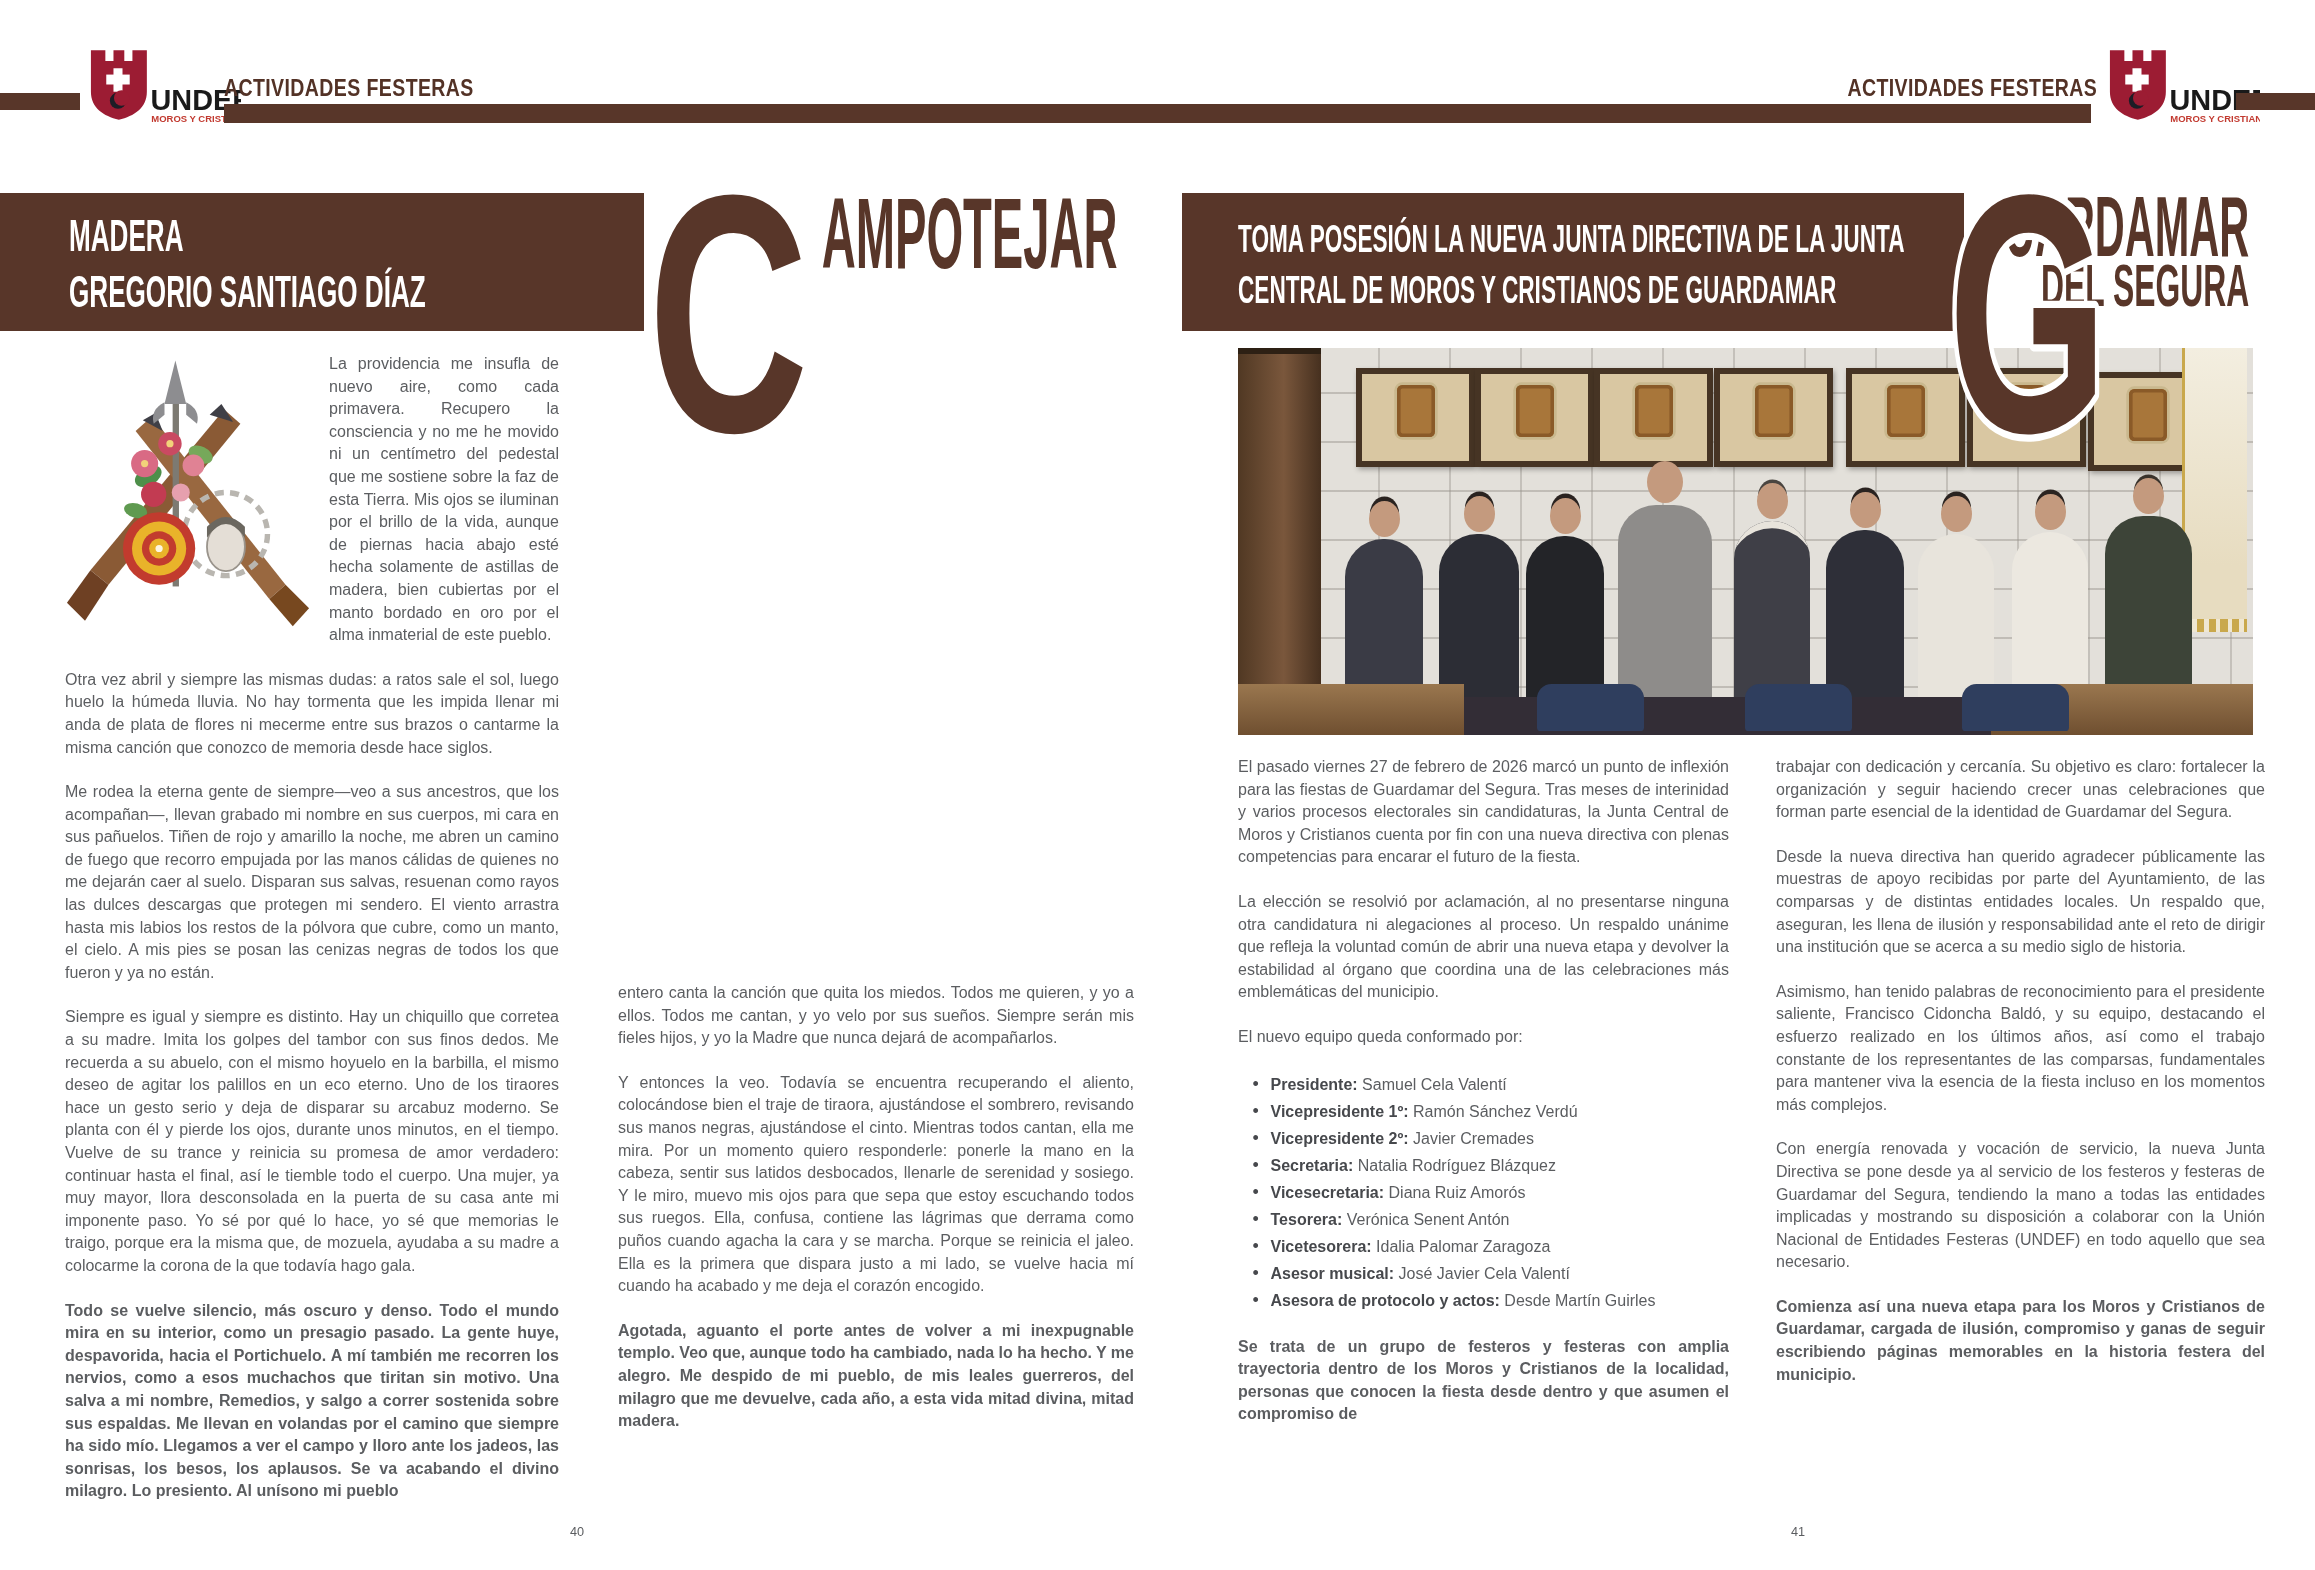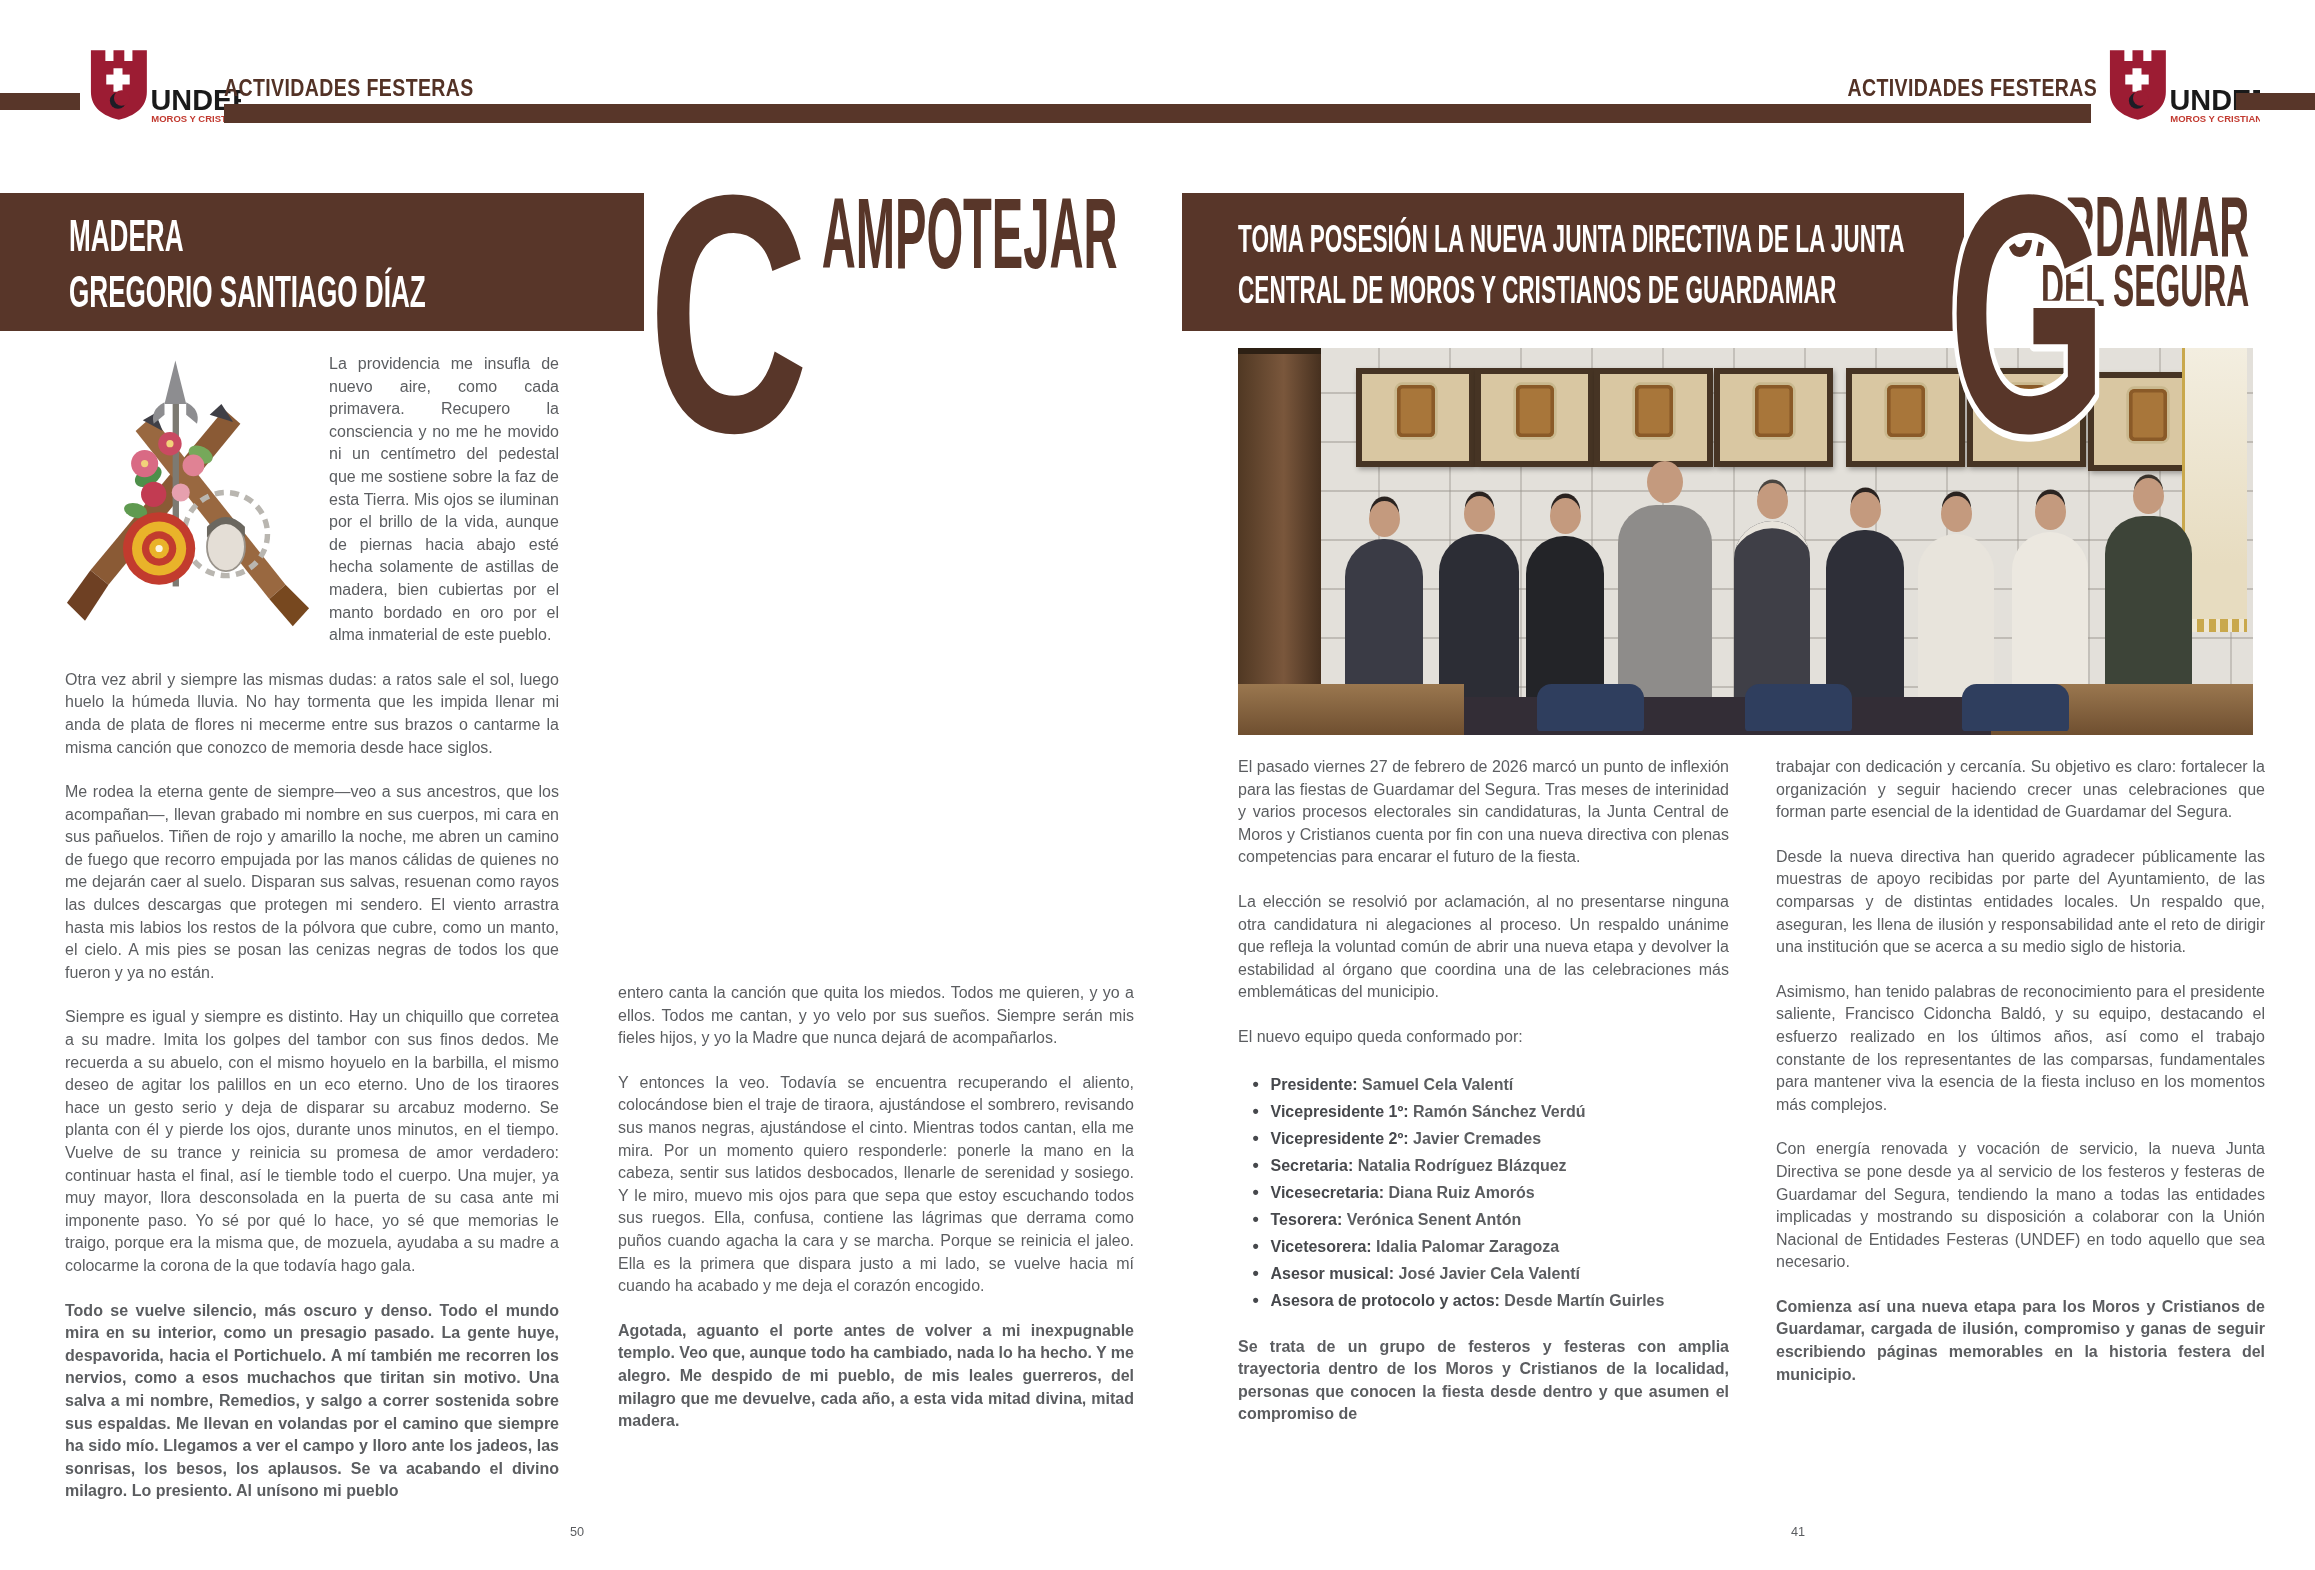--- a/index.html
+++ b/index.html
@@ -15,21 +15,21 @@
   
   .title-bar{background:#583629;box-sizing:border-box;}
   .bar-line{color:#fff;font-weight:bold;white-space:nowrap;transform:scaleX(.58);
             transform-origin:0 50%;}
   .bar-line.big{font-size:45px;line-height:56px;}
   .bar-line.med{font-size:39px;line-height:51px;}
   
   .col{position:absolute;color:#5b5d60;font-size:16px;line-height:22.6px;text-align:justify;}
   .col p{margin:0 0 22px 0;}
   .col p:last-child{margin-bottom:0;font-weight:bold;}
-  ul.board{margin:0 0 22px 0;padding:0 0 0 14.5px;list-style:none;text-align:left;font-weight:bold;}
+  ul.board{margin:0 0 22px 0;padding:0 0 0 14.5px;list-style:none;text-align:left;}
   ul.board li{position:relative;padding-left:18px;line-height:27px;}
   ul.board li::before{content:"\2022";position:absolute;left:0;top:0;color:#46484c;font-size:18px;}
   ul.board b{color:#46484c;}
   .pgnum{font-size:12.7px;color:#5b5d60;}
   
   .illus{float:left;width:246px;height:271px;margin:3.6px 18px 5.4px 0;}
   
   .lphoto{left:618px;top:348px;width:516px;height:622px;overflow:hidden;z-index:1;
           background:radial-gradient(circle at 35% 18%, #41345c 0%, #241f35 28%, #15111d 58%, #1d140f 100%);}
   .lp-glow{position:absolute;left:100px;top:18px;width:199px;height:217px;border-radius:50%;
@@ -170,21 +170,21 @@
     <p>Siempre es igual y siempre es distinto. Hay un chiquillo que corretea a su madre. Imita los golpes del tambor con sus finos dedos. Me recuerda a su abuelo, con el mismo hoyuelo en la barbilla, el mismo deseo de agitar los palillos en un eco eterno. Uno de los tiraores hace un gesto serio y deja de disparar su arcabuz moderno. Se planta con él y pierde los ojos, durante unos minutos, en el tiempo. Vuelve de su trance y reinicia su promesa de amor verdadero: continuar hasta el final, así le tiemble todo el cuerpo. Una mujer, ya muy mayor, llora desconsolada en la puerta de su casa ante mi imponente paso. Yo sé por qué lo hace, yo sé que memorias le traigo, porque era la misma que, de mozuela, ayudaba a su madre a colocarme la corona de la que todavía hago gala.</p>
     <p>Todo se vuelve silencio, más oscuro y denso. Todo el mundo mira en su interior, como un presagio pasado. La gente huye, despavorida, hacia el Portichuelo. A mí también me recorren los nervios, como a esos muchachos que tiritan sin motivo. Una salva a mi nombre, Remedios, y salgo a correr sostenida sobre sus espaldas. Me llevan en volandas por el camino que siempre ha sido mío. Llegamos a ver el campo y lloro ante los jadeos, las sonrisas, los besos, los aplausos. Se va acabando el divino milagro. Lo presiento. Al unísono mi pueblo</p>
   </div>
 
   <div class="col" style="left:618px;top:982px;width:516px;">
     <p>entero canta la canción que quita los miedos. Todos me quieren, y yo a ellos. Todos me cantan, y yo velo por sus sueños. Siempre serán mis fieles hijos, y yo la Madre que nunca dejará de acompañarlos.</p>
     <p>Y entonces la veo. Todavía se encuentra recuperando el aliento, colocándose bien el traje de tiraora, ajustándose el sombrero, revisando sus manos negras, ajustándose el cinto. Mientras todos cantan, ella me mira. Por un momento quiero responderle: ponerle la mano en la cabeza, sentir sus latidos desbocados, llenarle de serenidad y sosiego. Y le miro, muevo mis ojos para que sepa que estoy escuchando todos sus ruegos. Ella, confusa, contiene las lágrimas que derrama como puños cuando agacha la cara y se marcha. Porque se reinicia el jaleo. Ella es la primera que dispara justo a mi lado, se vuelve hacia mí cuando ha acabado y me deja el corazón encogido.</p>
     <p>Agotada, aguanto el porte antes de volver a mi inexpugnable templo. Veo que, aunque todo ha cambiado, nada lo ha hecho. Y me alegro. Me despido de mi pueblo, de mis leales guerreros, del milagro que me devuelve, cada año, a esta vida mitad divina, mitad madera.</p>
   </div>
 
-  <div class="abs pgnum" style="left:570px;top:1525px;">50</div>
+  <div class="abs pgnum" style="left:570px;top:1525px;">40</div>
 
   <div class="abs title-bar" style="left:1182px;top:193px;width:782px;height:138px;padding:20px 0 0 56px;">
     <div class="bar-line med">TOMA POSESIÓN LA NUEVA JUNTA DIRECTIVA DE LA JUNTA</div>
     <div class="bar-line med">CENTRAL DE MOROS Y CRISTIANOS DE GUARDAMAR</div>
   </div>
 
   <svg class="abs" style="left:1941px;top:185px;overflow:visible;z-index:2;" width="172" height="258" viewBox="0 0 190 285">
     <text x="8" y="272" font-family="Liberation Sans, sans-serif" font-size="375" font-weight="bold" fill="#583629" stroke="#ffffff" stroke-width="16" stroke-linejoin="round" paint-order="stroke" textLength="176" lengthAdjust="spacingAndGlyphs">G</text>
   </svg>
   <svg class="abs" style="left:2005px;top:194px;overflow:visible;" width="246" height="71" viewBox="0 0 272 78">

